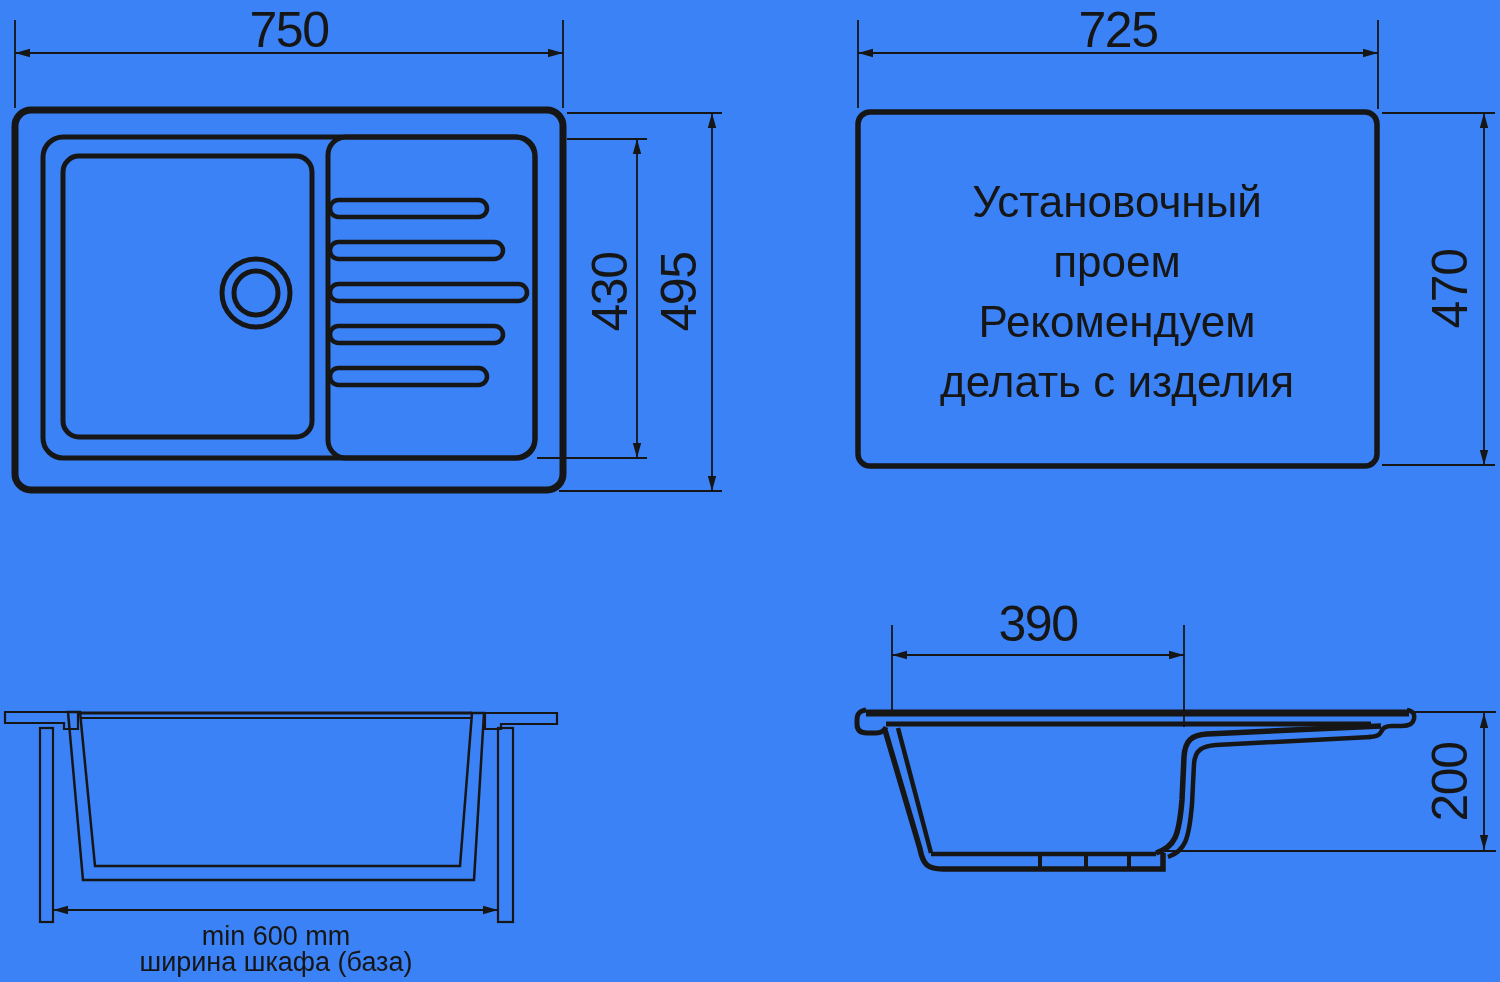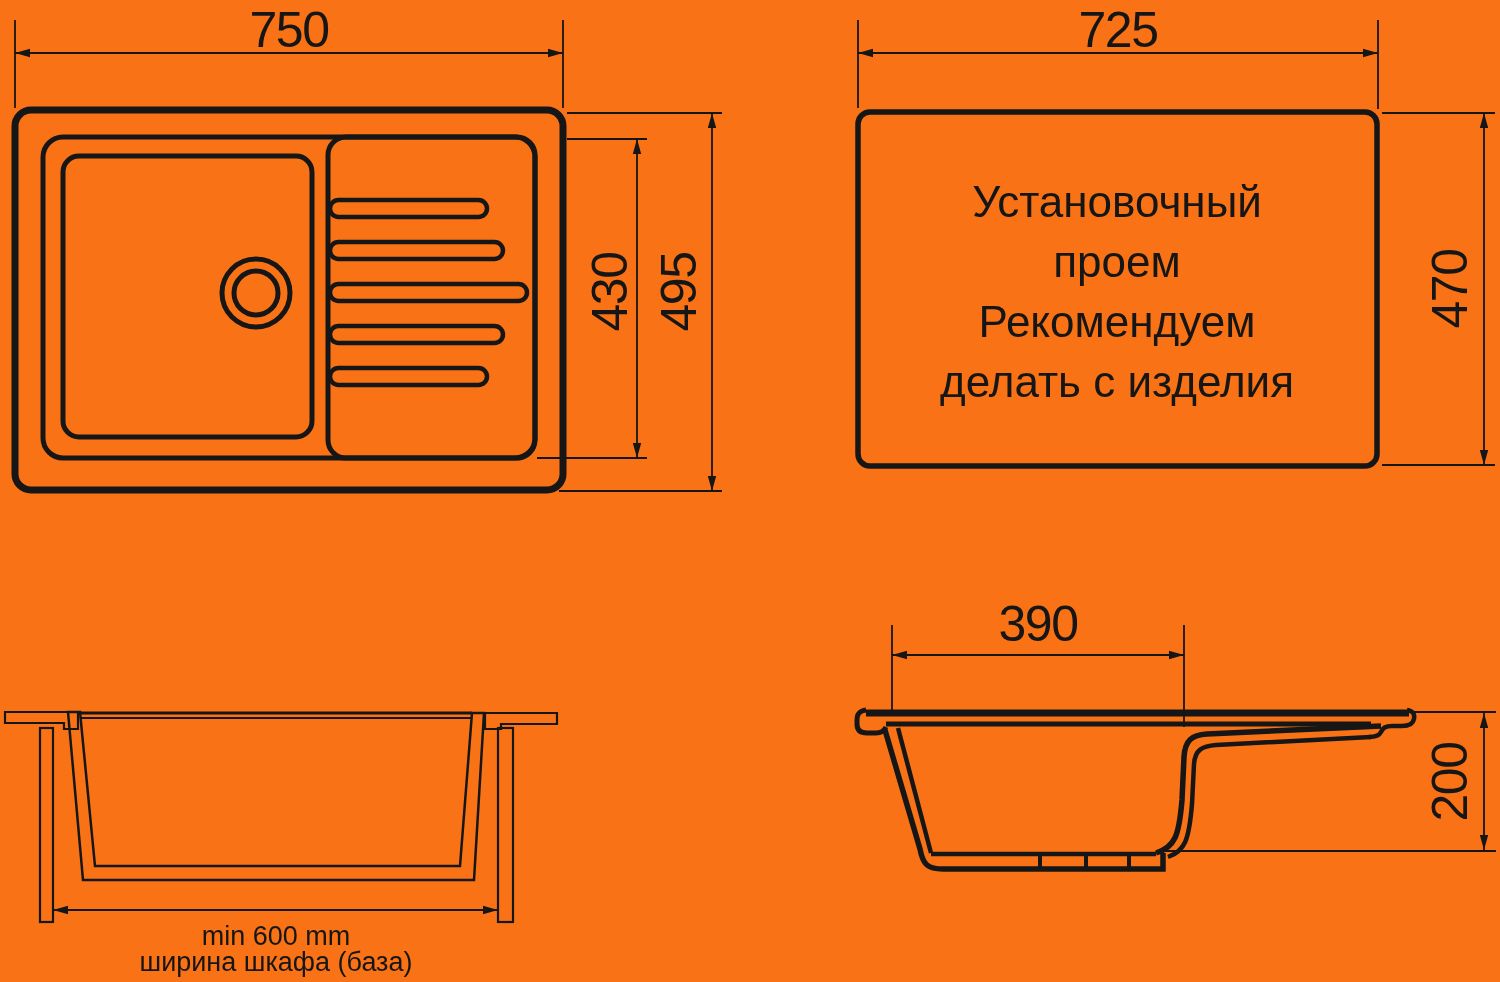--- a/index.html
+++ b/index.html
@@ -1,16 +1,16 @@
 <!DOCTYPE html>
 <html><head>
 <meta charset="utf-8">
 <style>
   html,body{margin:0;padding:0;background:#ffffff;}
-  .stage{position:relative;width:1500px;height:982px;background:#f97316;overflow:hidden;}
+  .stage{position:relative;width:1500px;height:982px;background:#3b82f6;overflow:hidden;}
   svg{display:block;}
   text{fill:#161616;font-family:"Liberation Sans","DejaVu Sans",sans-serif;}
   .dim-label{font-size:50px;letter-spacing:-1.5px;}
   .note-label{font-size:44px;}
   .small-label{font-size:27px;}
   .ln{stroke:#161616;fill:none;}
   .thin{stroke-width:1.8;}
 </style>
 </head>
 <body>

